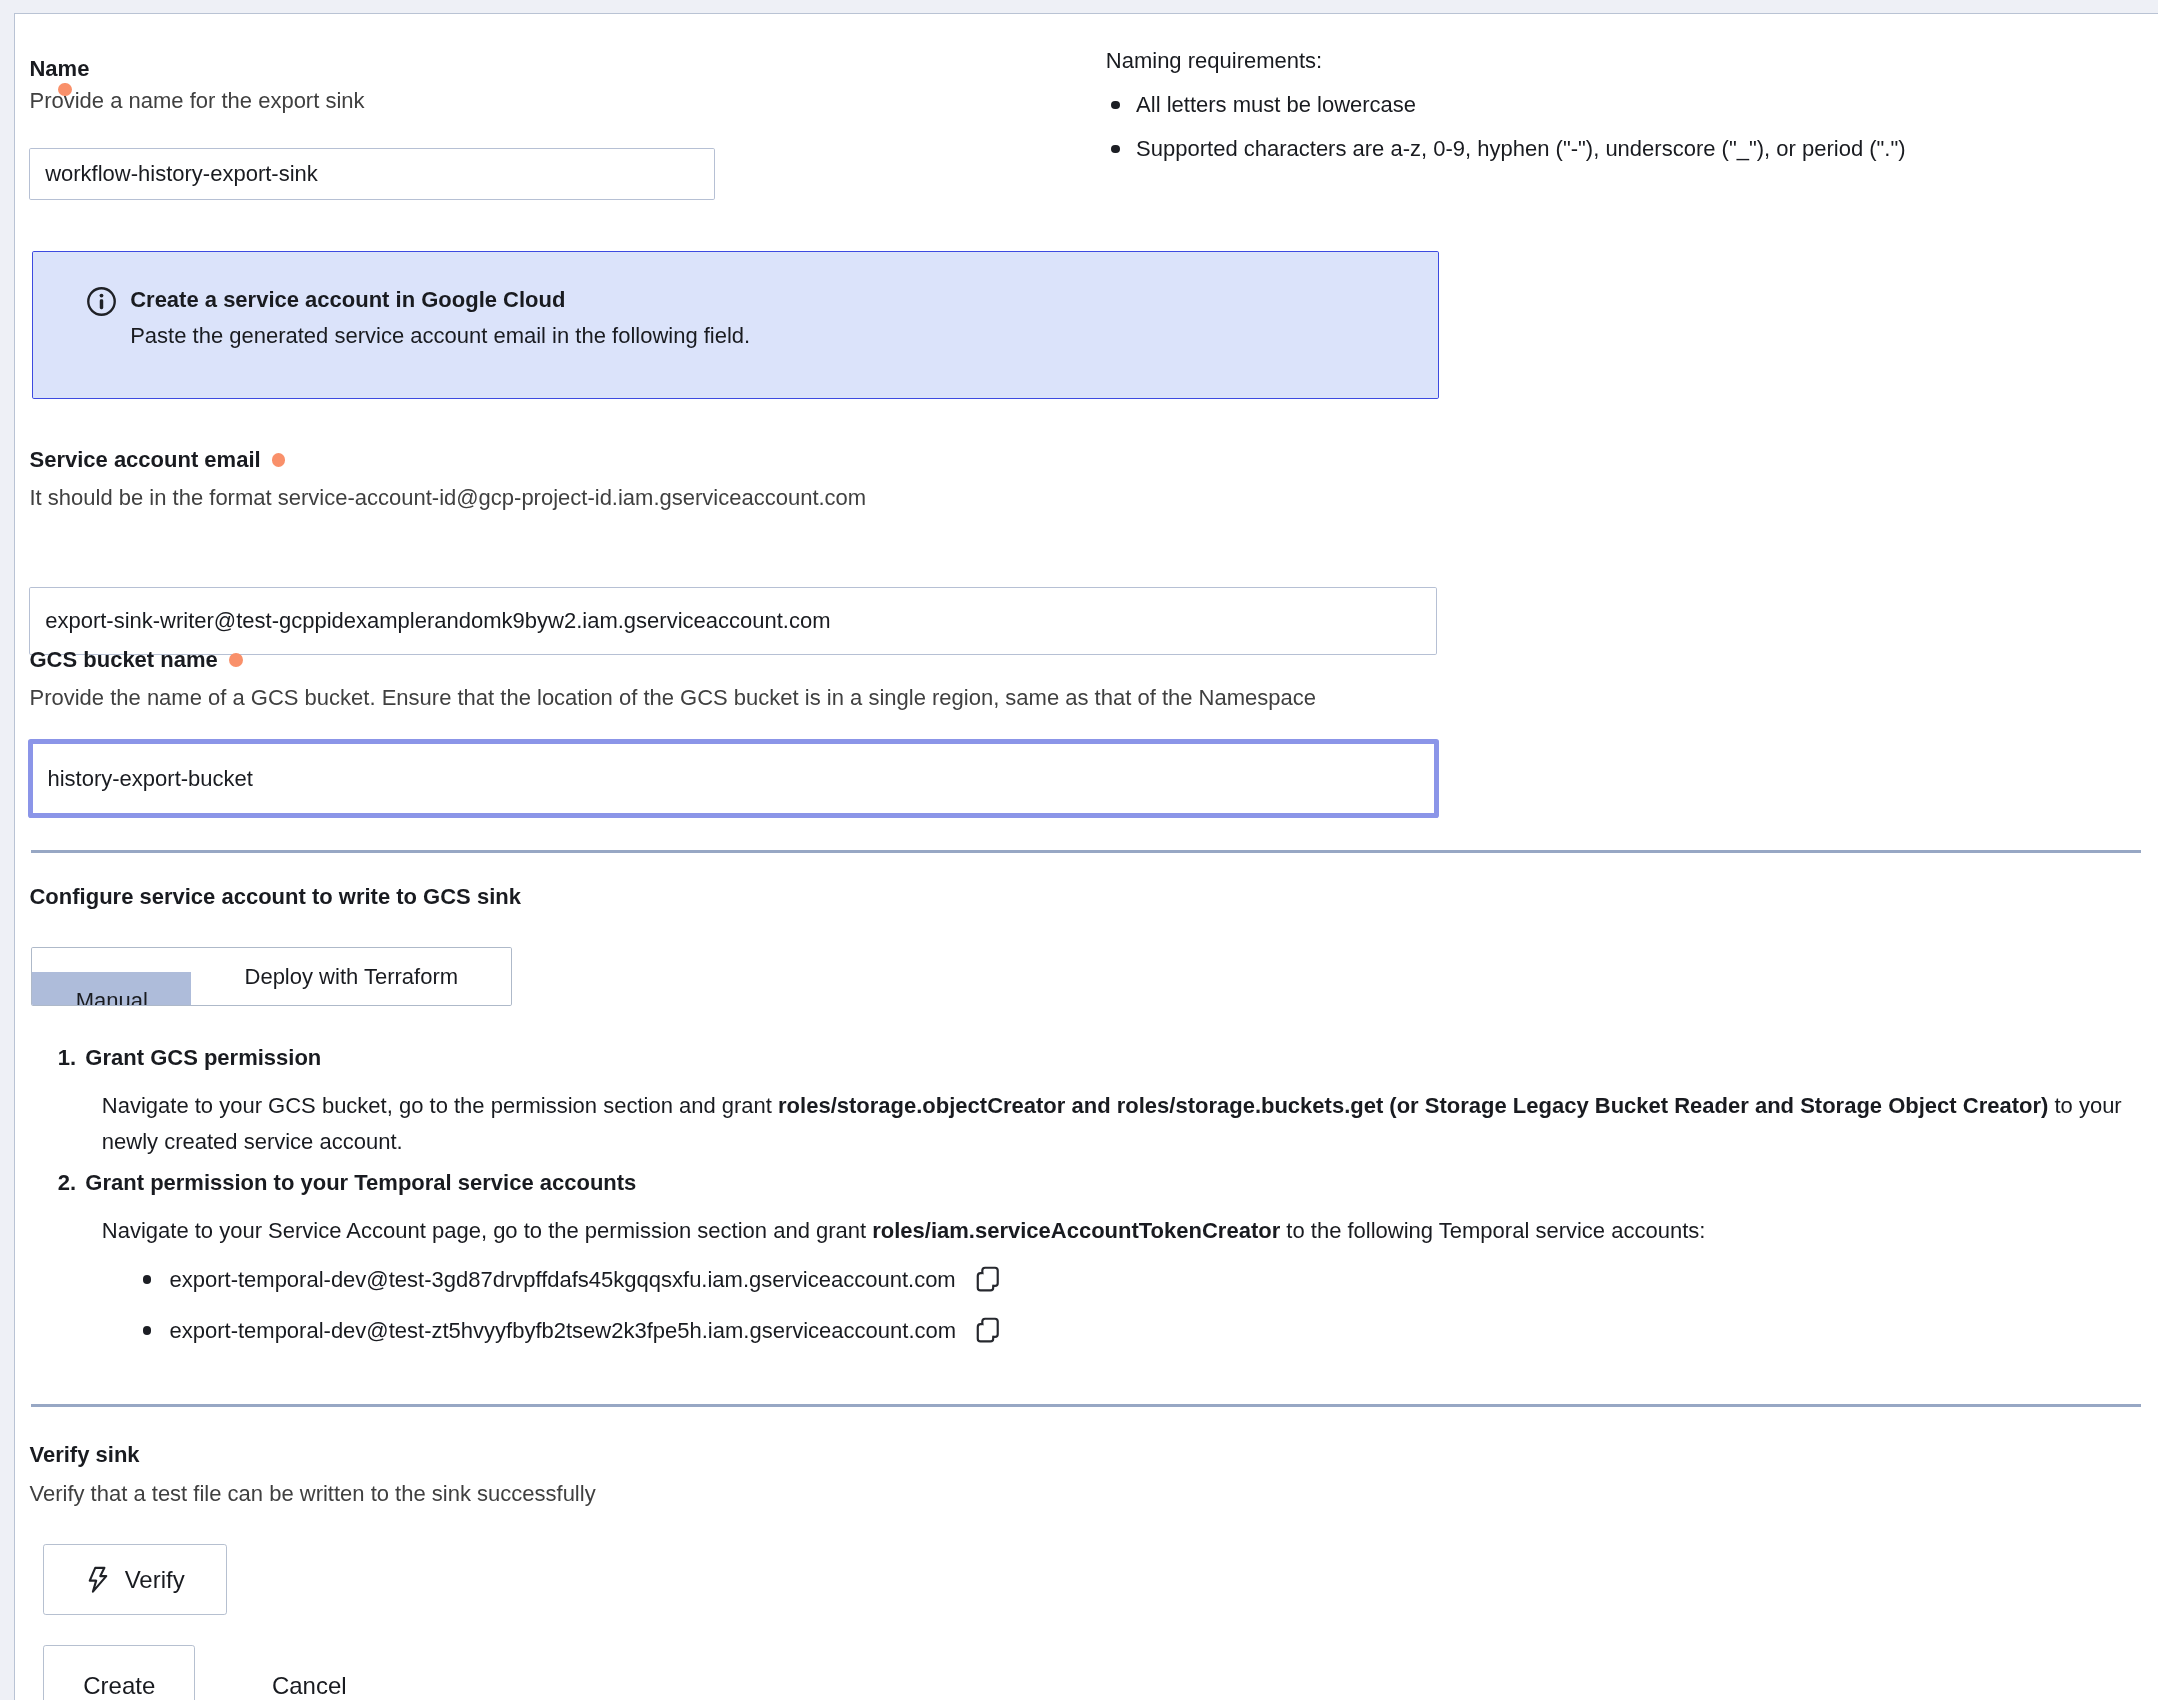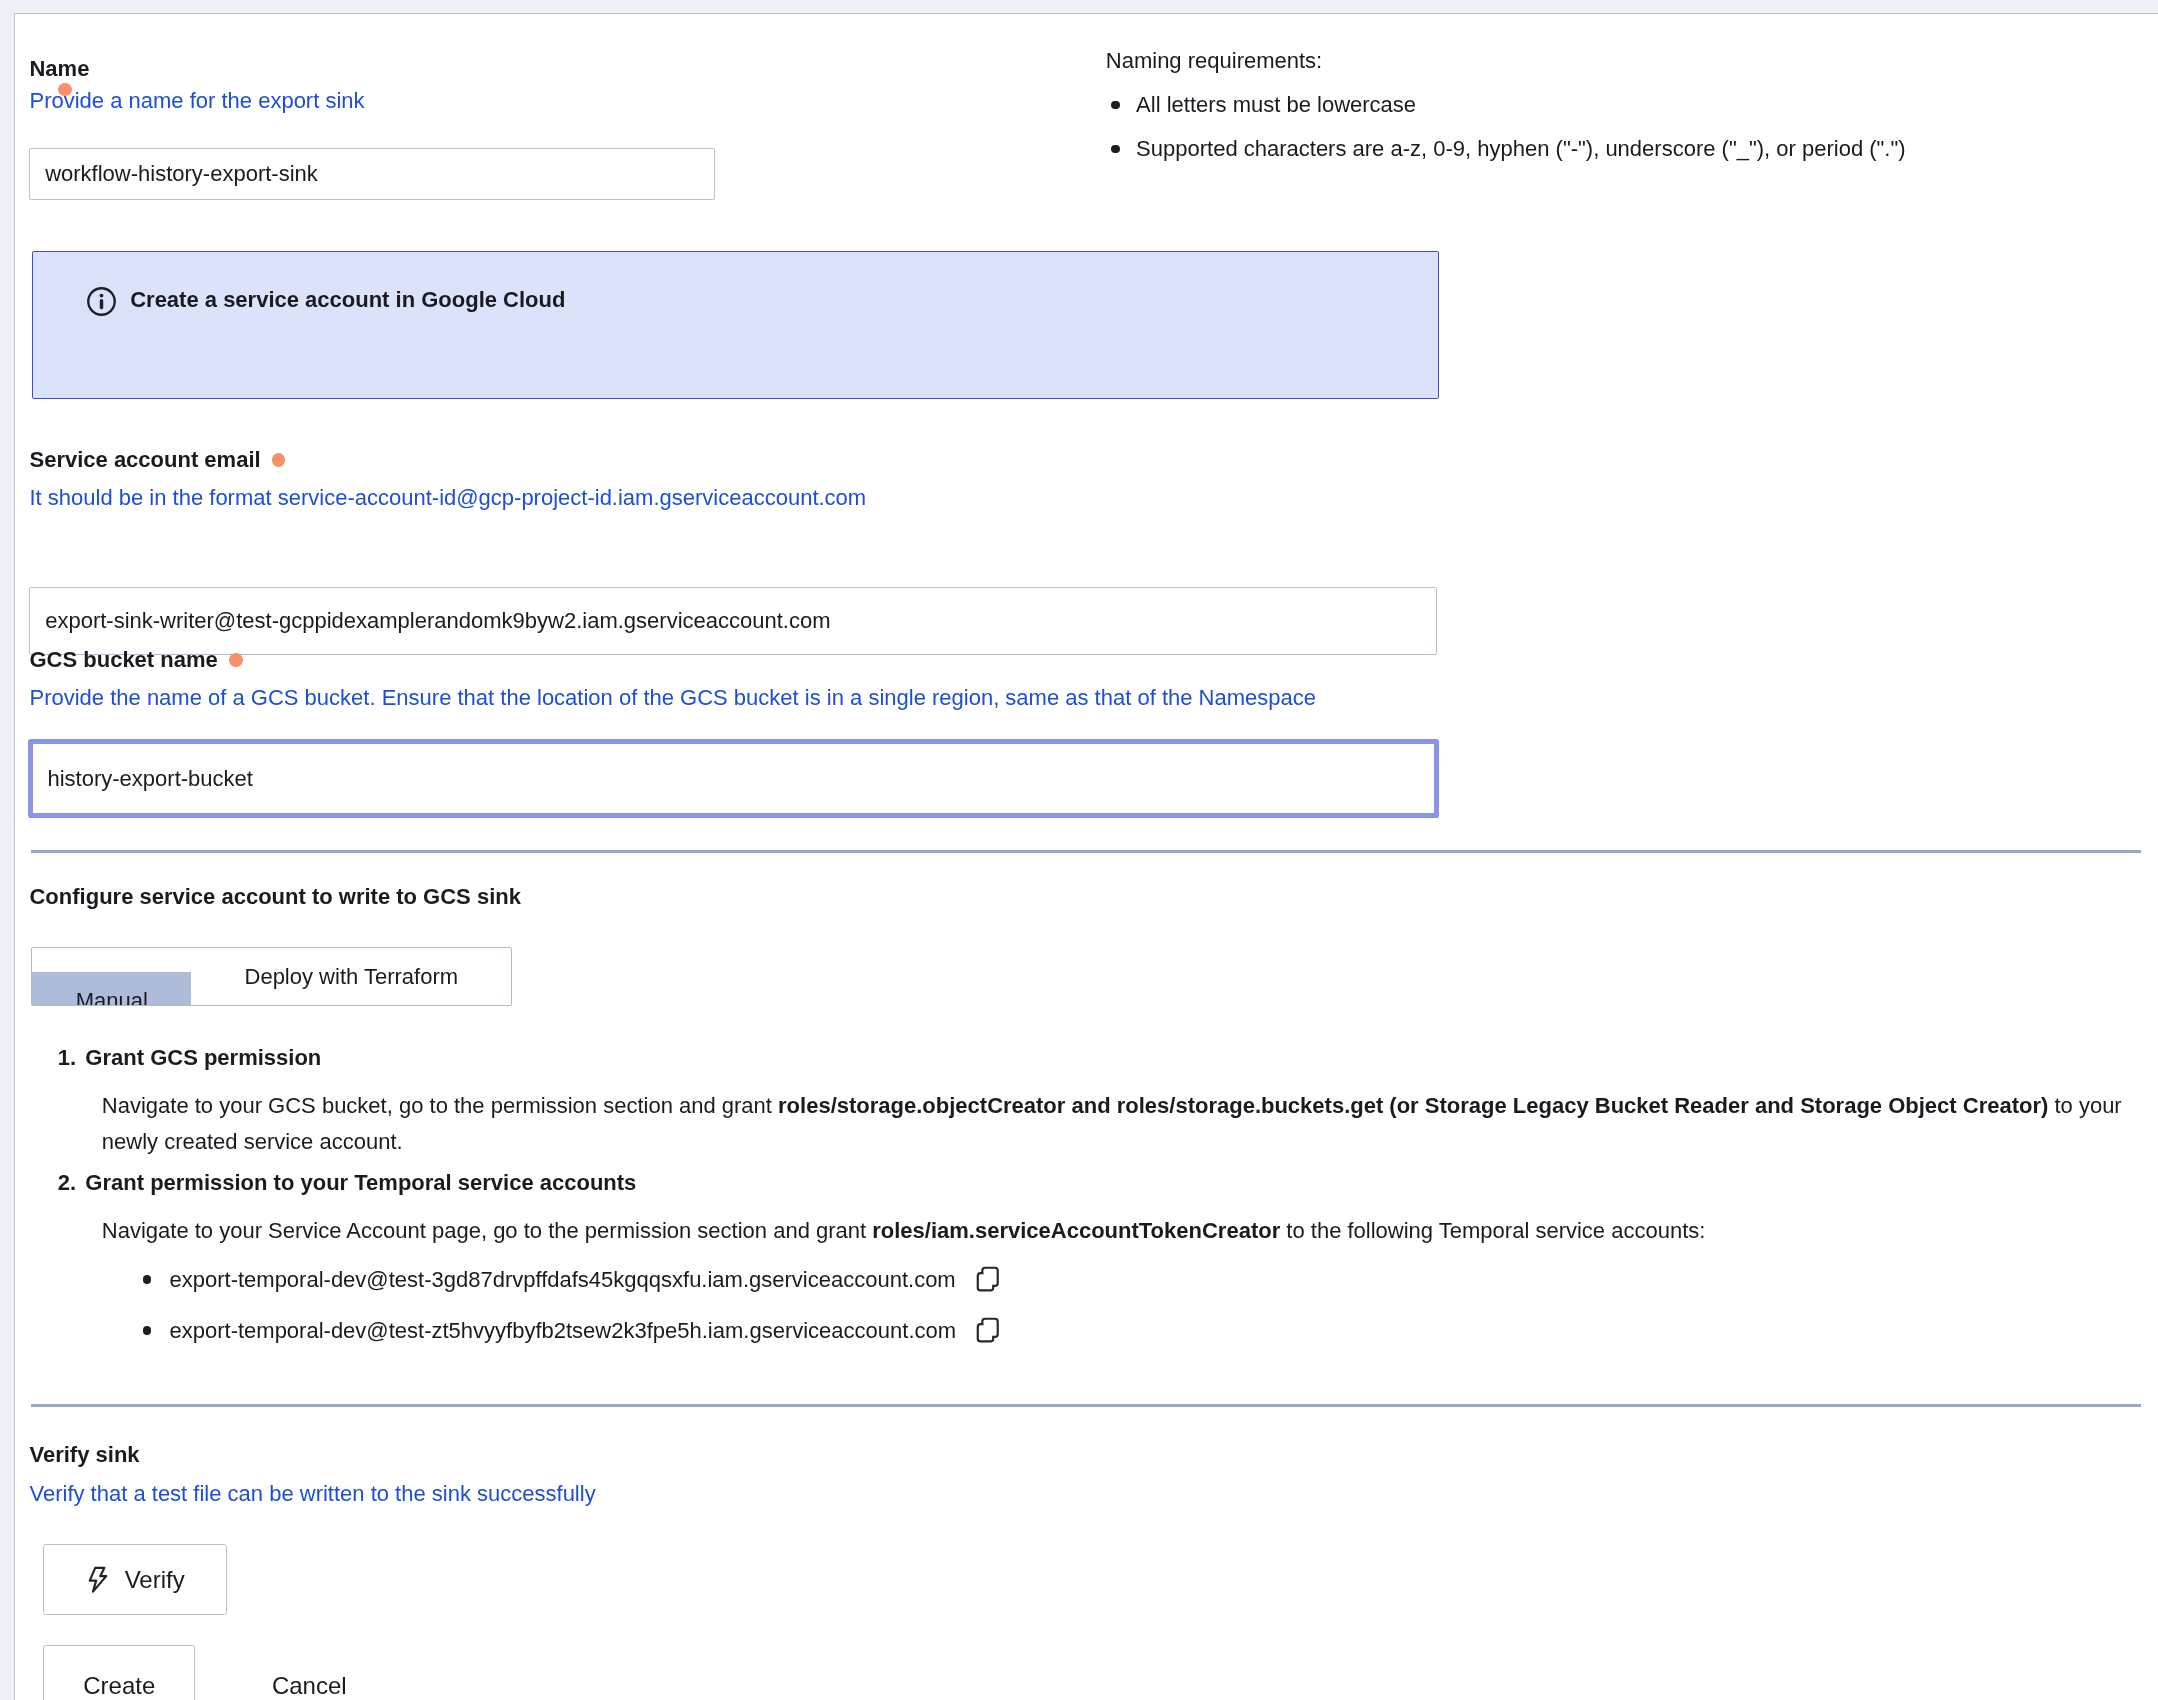--- a/index.html
+++ b/index.html
@@ -12,21 +12,21 @@
   }
   .panel {
     position: absolute;
     left: 13.8px; top: 13px; right: 0; bottom: 0;
     background: #ffffff;
     border-top: 1.8px solid #b9c3d4;
     border-left: 1.8px solid #b9c3d4;
   }
   .abs { position: absolute; }
   .label { font-weight: 700; font-size: 22px; line-height: 27.5px; display: flex; align-items: center; }
-  .desc  { font-size: 22px; line-height: 27.5px; color: #1d4ed8; }
+  .desc  { font-size: 22px; line-height: 27.5px; color: #404040; }
   .req-dot {
     display: inline-block; width: 13.8px; height: 13.8px; border-radius: 50%;
     background: #f9906a; margin-left: 11px;
   }
   .text-input {
     border: 1.8px solid #b6c0d4; border-radius: 1.8px; background: #fff;
     font-family: "Liberation Sans", sans-serif; font-size: 22px; color: #191b20;
     padding: 0 14.7px; outline: none;
   }
   .text-input.std { width: 686px; height: 52px; }
@@ -112,20 +112,21 @@
   <div class="abs info-box">
     <span class="info-icon-wrap">
       <svg width="31" height="31" viewBox="0 0 34 34">
         <circle cx="17" cy="17" r="14.5" fill="none" stroke="#1f2126" stroke-width="2.6"></circle>
         <circle cx="17" cy="10.5" r="2.1" fill="#1f2126"></circle>
         <rect x="15.1" y="14.5" width="3.8" height="11" rx="1.6" fill="#1f2126"></rect>
       </svg>
     </span>
     <div>
       <div class="info-title">Create a service account in Google Cloud</div>
+      <div class="info-sub">Paste the generated service account email in the following field.</div>
     </div>
   </div>
 
   <div class="abs label" style="left:14.7px; top:432px;">
     <span>Service account email</span>
     <span class="req-dot"></span>
   </div>
   <div class="abs desc" style="left:14.7px; top:470px;">It should be in the format service-account-id@gcp-project-id.iam.gserviceaccount.com</div>
   <input class="abs text-input wide" style="left: 14.7px; top: 525px; margin-top: 48px;" type="text" value="export-sink-writer@test-gcppidexamplerandomk9byw2.iam.gserviceaccount.com">
 

